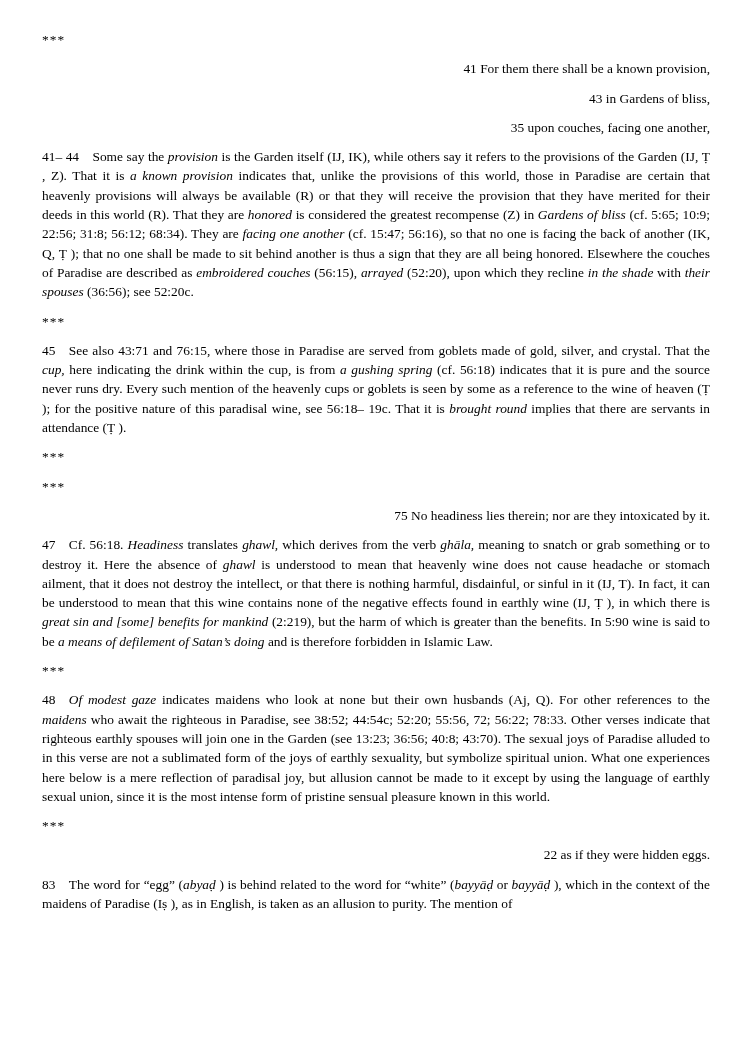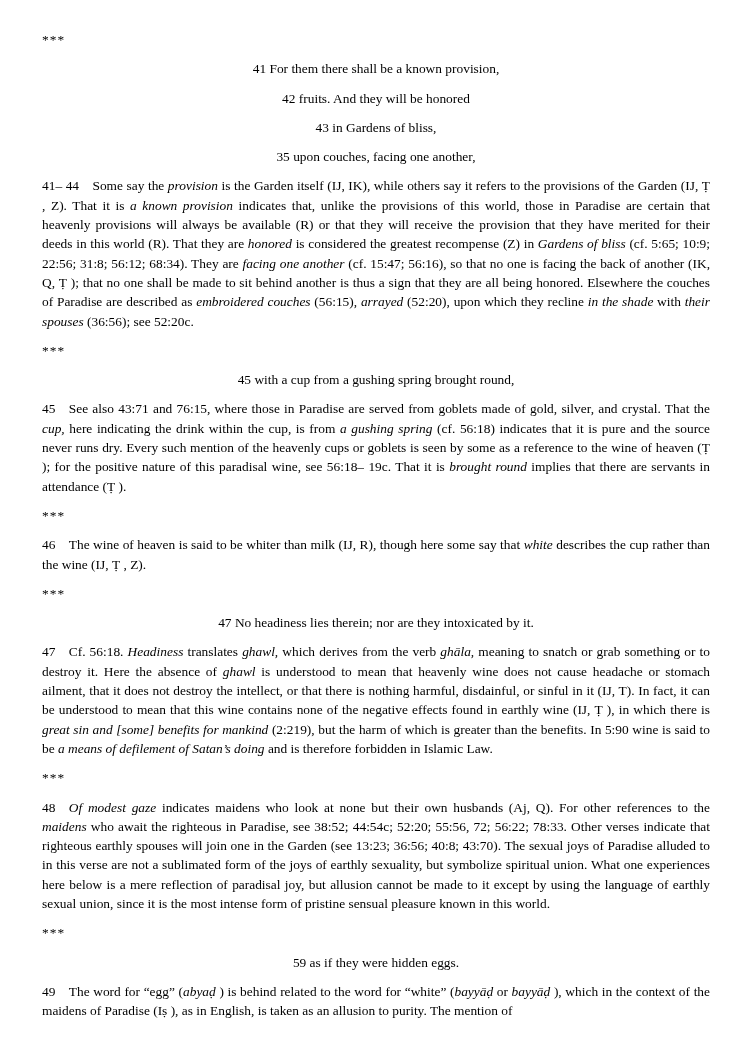--- a/index.html
+++ b/index.html
@@ -23,47 +23,44 @@
   p.block {
     margin: 0 0 10px 0;
     font-size: 13.4px;
     line-height: 19.3px;
   }
   p.separator {
     text-align: left;
     letter-spacing: 1px;
   }
   p.verse {
-    text-align: center;
+    text-align: right;
   }
   p.commentary {
     text-align: justify;
   }
   .it {
     font-style: italic;
   }
 </style>
 </head>
 <body>
 
 <div class="page">
   <div>
       <p class="block separator">***</p>
       <p class="block verse"><span>41 For them there shall be a known provision,</span></p>
-      <p class="block verse"><span>42 fruits. And they will be honored</span></p>
       <p class="block verse"><span>43 in Gardens of bliss,</span></p>
       <p class="block verse"><span>35 upon couches, facing one another,</span></p>
       <p class="block commentary"><span>41– 44 Some say the </span><span class="it">provision</span><span> is the Garden itself (IJ, IK), while others say it refers to the provisions of the Garden (IJ, Ṭ , Z). That it is </span><span class="it">a known provision</span><span> indicates that, unlike the provisions of this world, those in Paradise are certain that heavenly provisions will always be available (R) or that they will receive the provision that they have merited for their deeds in this world (R). That they are </span><span class="it">honored</span><span> is considered the greatest recompense (Z) in </span><span class="it">Gardens of bliss</span><span> (cf. 5:65; 10:9; 22:56; 31:8; 56:12; 68:34). They are </span><span class="it">facing one another</span><span> (cf. 15:47; 56:16), so that no one is facing the back of another (IK, Q, Ṭ ); that no one shall be made to sit behind another is thus a sign that they are all being honored. Elsewhere the couches of Paradise are described as </span><span class="it">embroidered couches</span><span> (56:15), </span><span class="it">arrayed</span><span> (52:20), upon which they recline </span><span class="it">in the shade</span><span> with </span><span class="it">their spouses</span><span> (36:56); see 52:20c.</span></p>
       <p class="block separator">***</p>
-      <p class="block verse"><span>45 with a cup from a gushing spring brought round,</span></p>
       <p class="block commentary"><span>45 See also 43:71 and 76:15, where those in Paradise are served from goblets made of gold, silver, and crystal. That the </span><span class="it">cup,</span><span> here indicating the drink within the cup, is from </span><span class="it">a gushing spring</span><span> (cf. 56:18) indicates that it is pure and the source never runs dry. Every such mention of the heavenly cups or goblets is seen by some as a reference to the wine of heaven (Ṭ ); for the positive nature of this paradisal wine, see 56:18– 19c. That it is </span><span class="it">brought round</span><span> implies that there are servants in attendance (Ṭ ).</span></p>
       <p class="block separator">***</p>
-      <p class="block commentary"><span>46 The wine of heaven is said to be whiter than milk (IJ, R), though here some say that </span><span class="it">white</span><span> describes the cup rather than the wine (IJ, Ṭ , Z).</span></p>
       <p class="block separator">***</p>
-      <p class="block verse"><span>47 No headiness lies therein; nor are they intoxicated by it.</span></p>
+      <p class="block verse"><span>75 No headiness lies therein; nor are they intoxicated by it.</span></p>
       <p class="block commentary"><span>47 Cf. 56:18. </span><span class="it">Headiness</span><span> translates </span><span class="it">ghawl,</span><span> which derives from the verb </span><span class="it">ghāla,</span><span> meaning to snatch or grab something or to destroy it. Here the absence of </span><span class="it">ghawl</span><span> is understood to mean that heavenly wine does not cause headache or stomach ailment, that it does not destroy the intellect, or that there is nothing harmful, disdainful, or sinful in it (IJ, T). In fact, it can be understood to mean that this wine contains none of the negative effects found in earthly wine (IJ, Ṭ ), in which there is </span><span class="it">great sin and [some] benefits for mankind</span><span> (2:219), but the harm of which is greater than the benefits. In 5:90 wine is said to be </span><span class="it">a means of defilement of Satan’s doing</span><span> and is therefore forbidden in Islamic Law.</span></p>
       <p class="block separator">***</p>
       <p class="block commentary"><span>48 </span><span class="it">Of modest gaze</span><span> indicates maidens who look at none but their own husbands (Aj, Q). For other references to the </span><span class="it">maidens</span><span> who await the righteous in Paradise, see 38:52; 44:54c; 52:20; 55:56, 72; 56:22; 78:33. Other verses indicate that righteous earthly spouses will join one in the Garden (see 13:23; 36:56; 40:8; 43:70). The sexual joys of Paradise alluded to in this verse are not a sublimated form of the joys of earthly sexuality, but symbolize spiritual union. What one experiences here below is a mere reflection of paradisal joy, but allusion cannot be made to it except by using the language of earthly sexual union, since it is the most intense form of pristine sensual pleasure known in this world.</span></p>
       <p class="block separator">***</p>
-      <p class="block verse"><span>59 as if they were hidden eggs.</span></p>
-      <p class="block commentary"><span>49 The word for “egg” (</span><span class="it">abyaḍ</span><span> ) is behind related to the word for “white” (</span><span class="it">bayyāḍ</span><span> or </span><span class="it">bayyāḍ</span><span> ), which in the context of the maidens of Paradise (Iṣ ), as in English, is taken as an allusion to purity. The mention of </span></p>
+      <p class="block verse"><span>22 as if they were hidden eggs.</span></p>
+      <p class="block commentary"><span>83 The word for “egg” (</span><span class="it">abyaḍ</span><span> ) is behind related to the word for “white” (</span><span class="it">bayyāḍ</span><span> or </span><span class="it">bayyāḍ</span><span> ), which in the context of the maidens of Paradise (Iṣ ), as in English, is taken as an allusion to purity. The mention of </span></p>
     </div>
 </div>
 
 </body></html>

